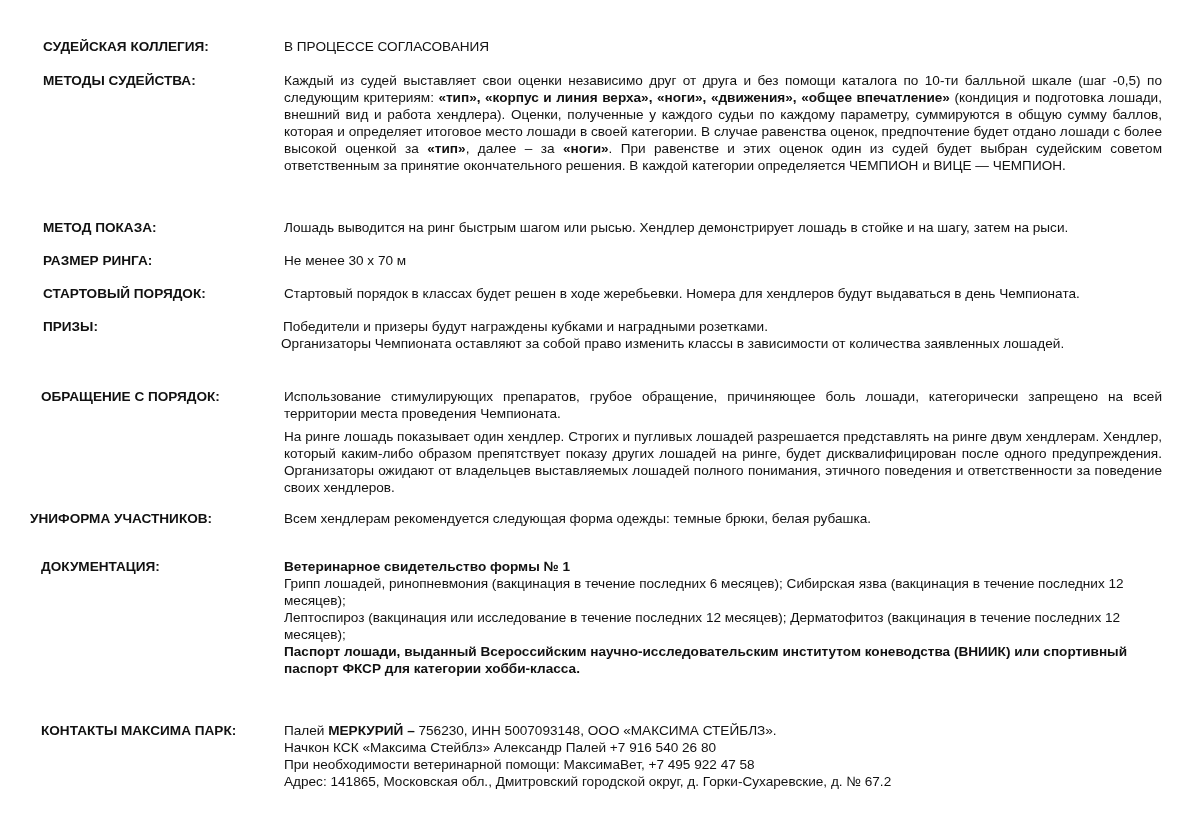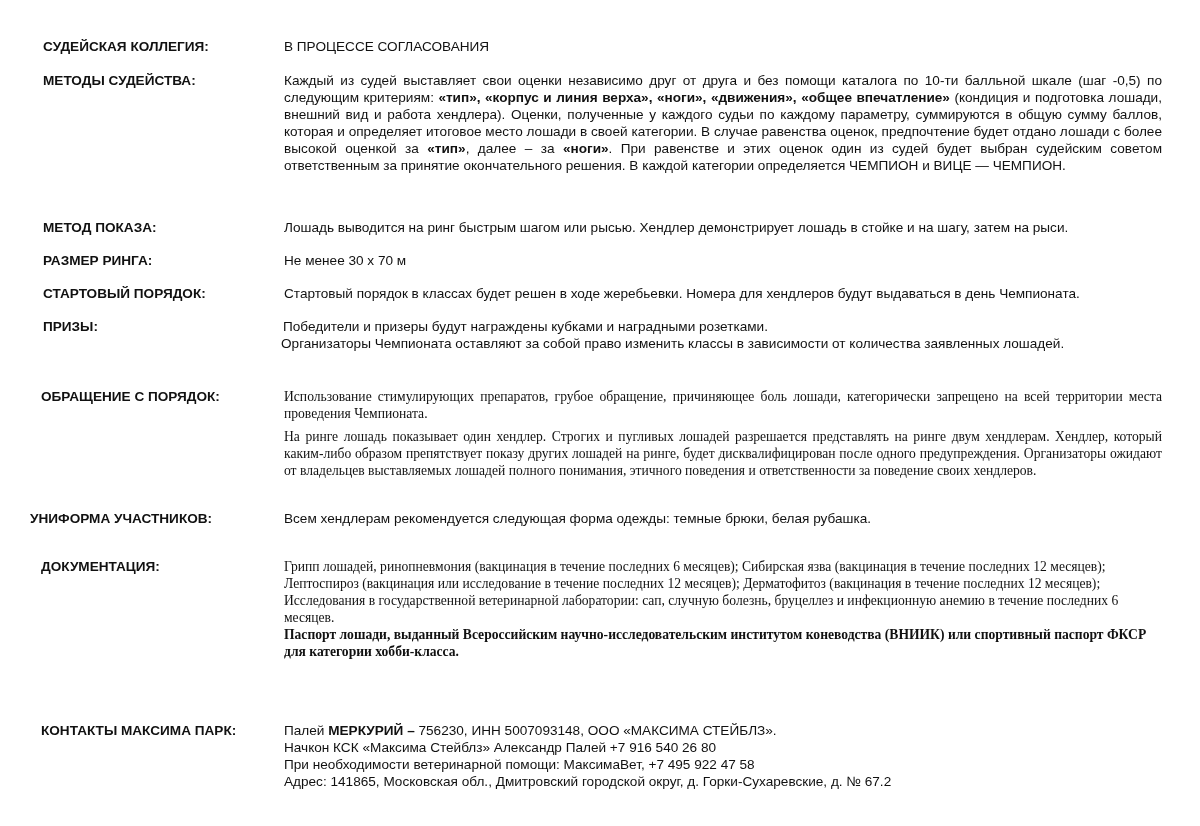--- a/index.html
+++ b/index.html
@@ -13,21 +13,21 @@
   .doc { position: relative; width: 1030px; height: 826px; }
   .row { position: absolute; left: 0; width: 1200px; }
   .label {
     position: absolute; left: 43px; width: 230px;
     font-weight: bold; white-space: nowrap;
   }
   .content {
     position: absolute; left: 284px; width: 878px;
   }
   .content.j { text-align: justify; }
-  .p { margin: 0; font-family: Liberation Serif, serif; }
+  .p { margin: 0; }
   .p + .p.gap { margin-top: 6px; }
   b { font-weight: bold; }
   .line { display: block; white-space: nowrap; }
 </style>
 </head>
 <body>
 
 <div class="doc">
 
   <div class="row" style="top:38px">
@@ -72,23 +72,23 @@
   </div>
 
   <div class="row" style="top:510px">
     <div class="label" style="left:30px">УНИФОРМА УЧАСТНИКОВ:</div>
     <div class="content">Всем хендлерам рекомендуется следующая форма одежды: темные брюки, белая рубашка.</div>
   </div>
 
   <div class="row" style="top:558px">
     <div class="label" style="left:41px">ДОКУМЕНТАЦИЯ:</div>
     <div class="content">
+      <b class="line">Ветеринарное свидетельство формы № 1</b>
       <p class="p">Грипп лошадей, ринопневмония (вакцинация в течение последних 6 месяцев); Сибирская язва (вакцинация в течение последних 12 месяцев);</p>
       <p class="p">Лептоспироз (вакцинация или исследование в течение последних 12 месяцев); Дерматофитоз (вакцинация в течение последних 12 месяцев);</p>
-      <p class="p">Исследования в государственной ветеринарной лаборатории: сап, случную болезнь, бруцеллез и инфекционную анемию в течение последних 6 месяцев.</p>
       <p class="p j" style="font-weight:bold">Паспорт лошади, выданный Всероссийским научно-исследовательским институтом коневодства (ВНИИК) или спортивный паспорт ФКСР для категории хобби-класса.</p>
     </div>
   </div>
 
   <div class="row" style="top:722px">
     <div class="label" style="left:41px">КОНТАКТЫ МАКСИМА ПАРК:</div>
     <div class="content">
       <span class="line"><span>Палей </span><b>МЕРКУРИЙ –</b><span> 756230, ИНН 5007093148, ООО «МАКСИМА СТЕЙБЛЗ».</span></span>
       <span class="line">Начкон КСК «Максима Стейблз» Александр Палей +7 916 540 26 80</span>
       <span class="line">При необходимости ветеринарной помощи: МаксимаВет, +7 495 922 47 58</span>

